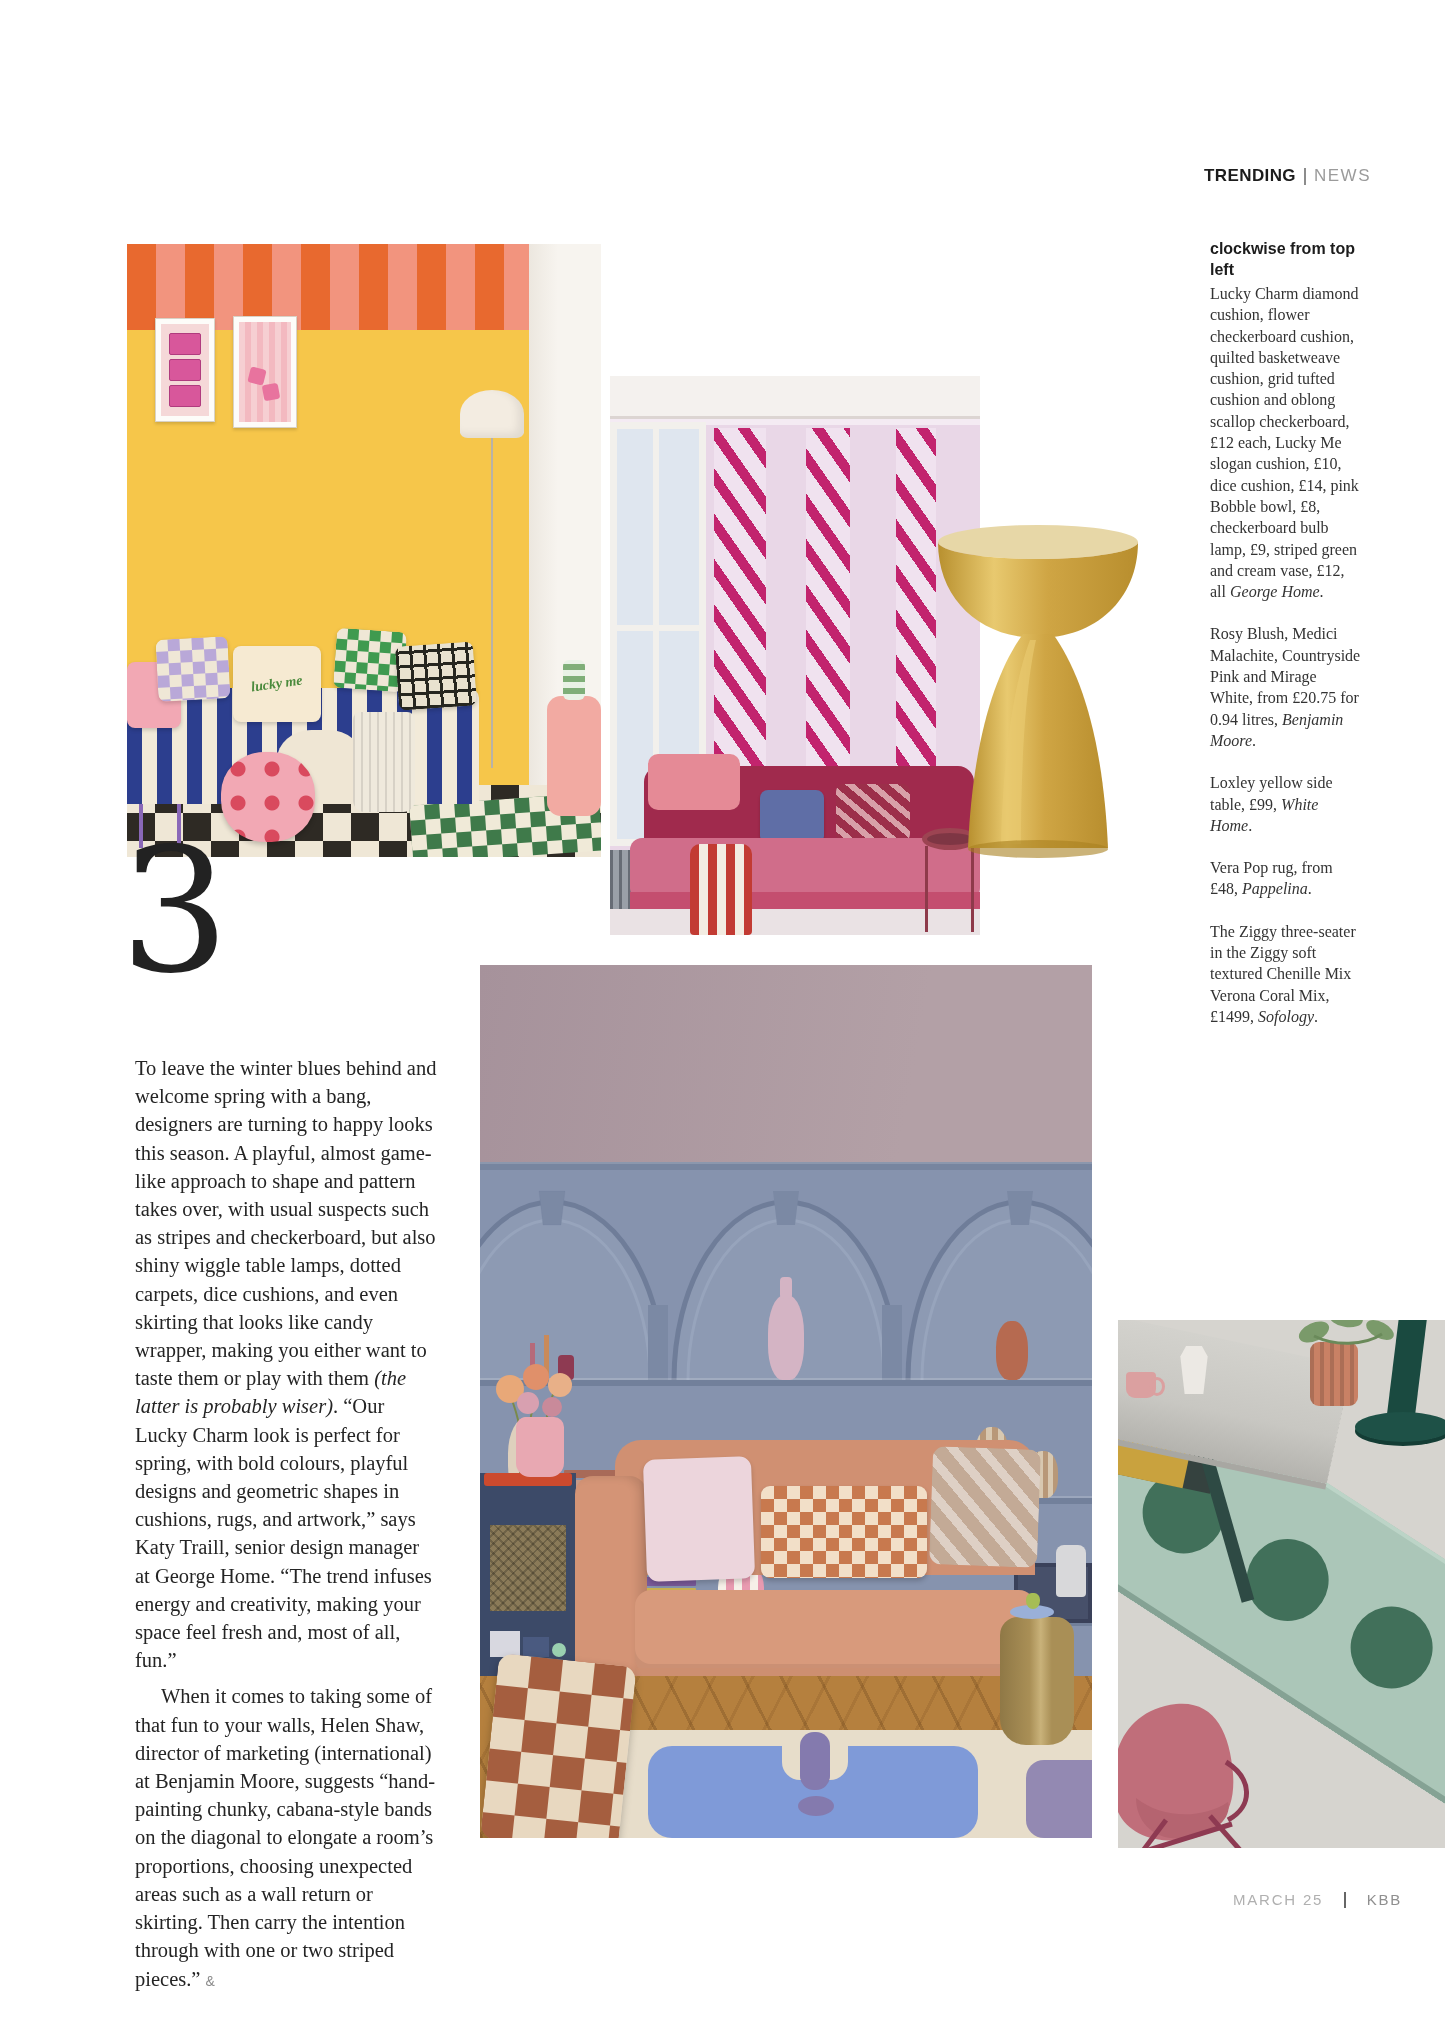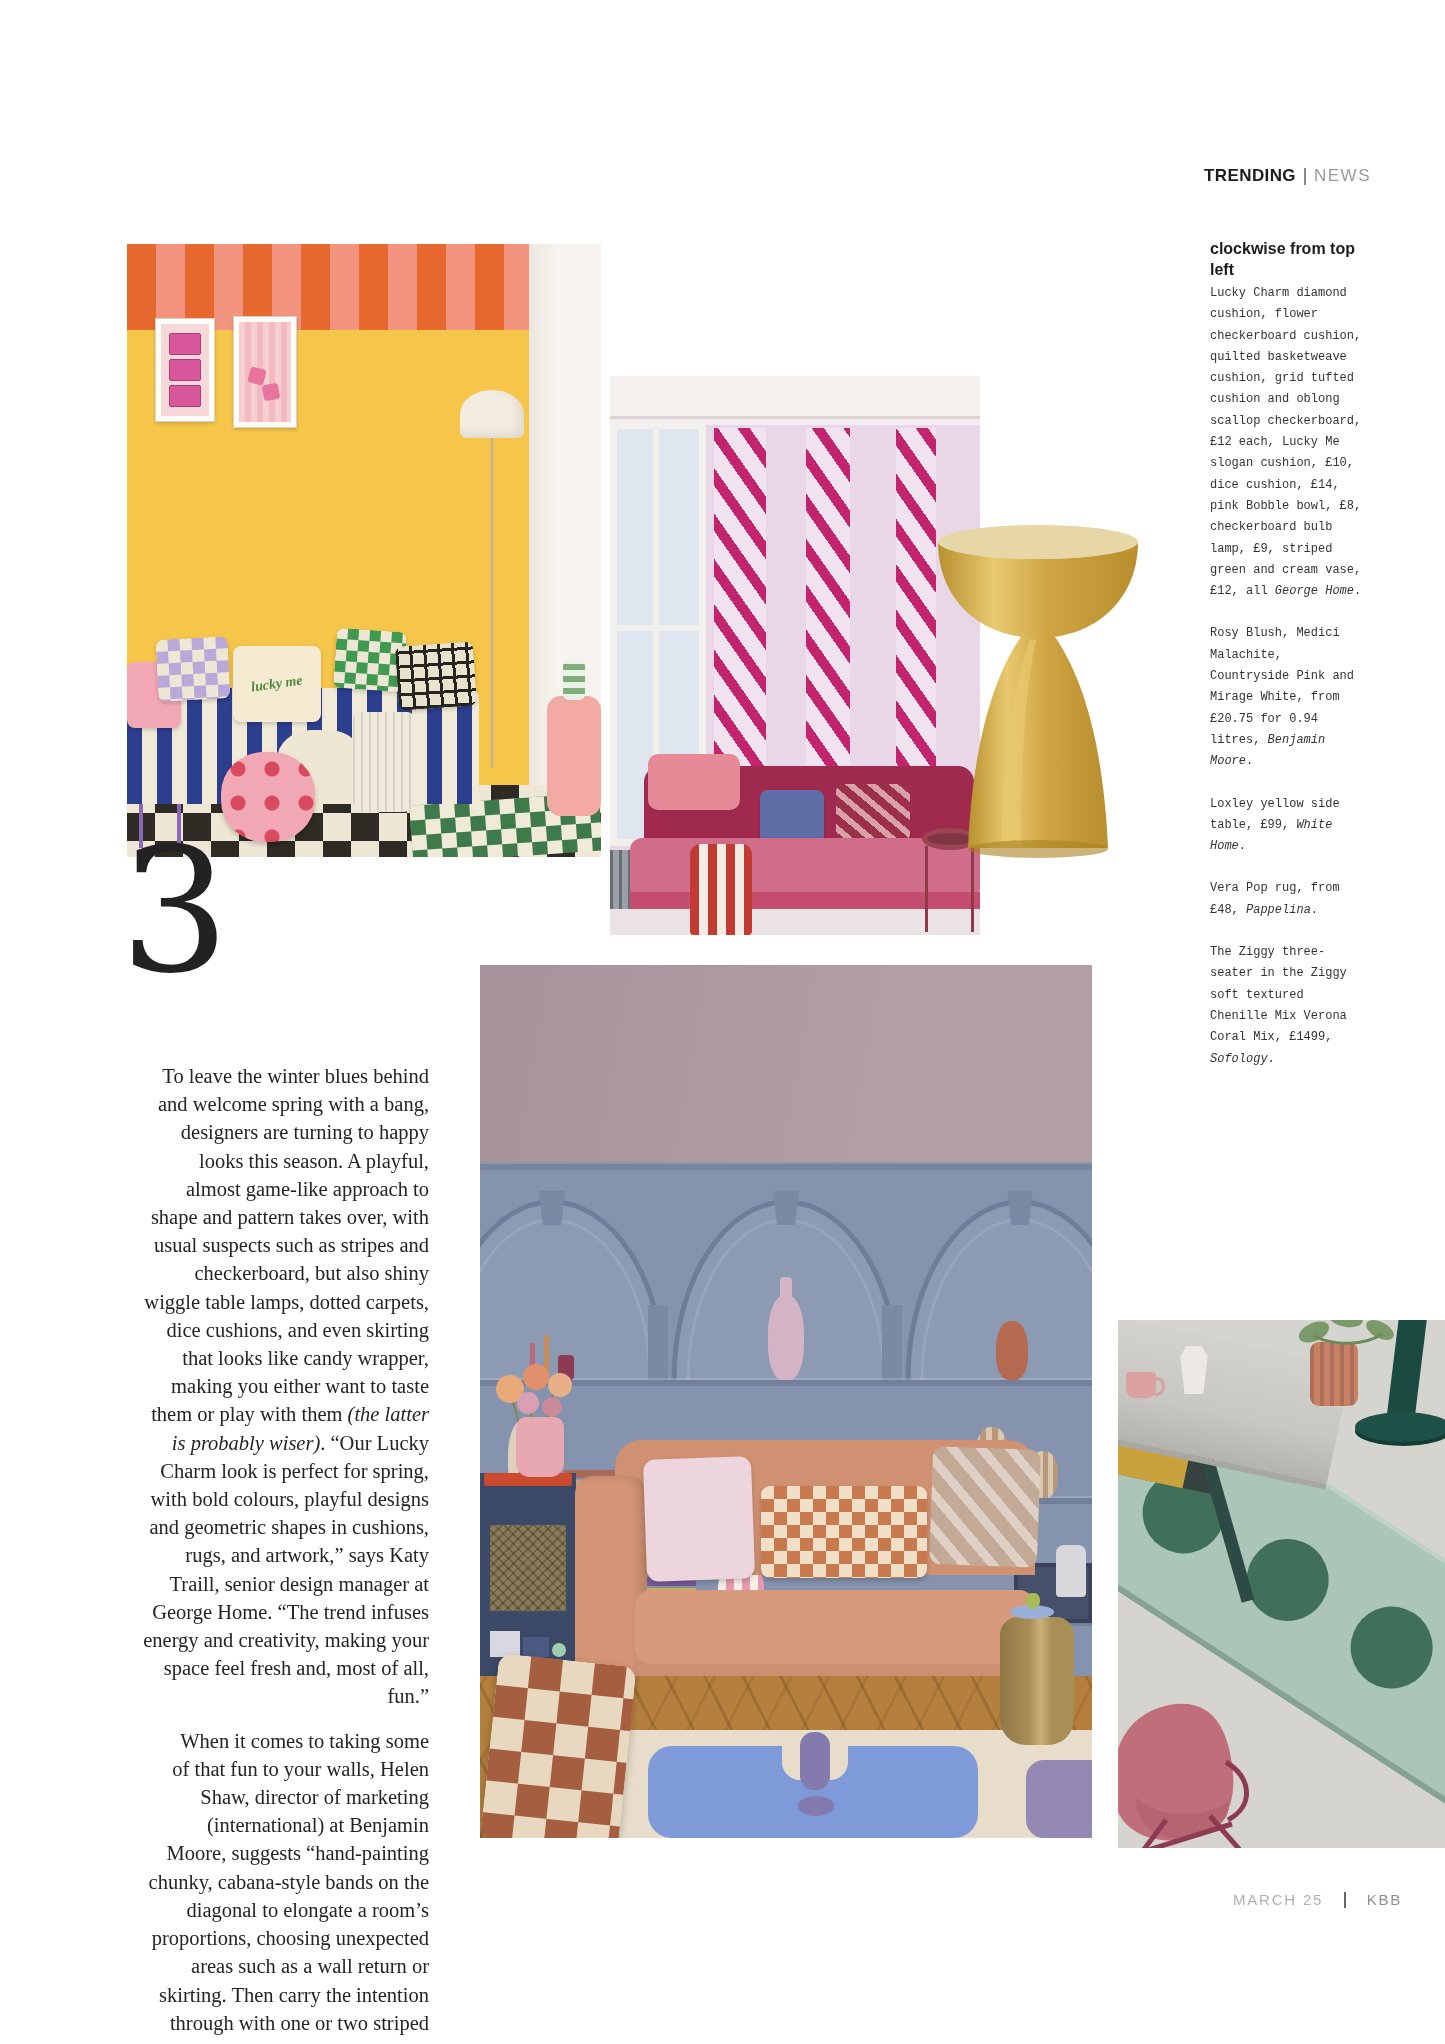--- a/index.html
+++ b/index.html
@@ -14,29 +14,29 @@
   .hdr .sub{font-size:17px;letter-spacing:1.5px;color:var(--news_gray);}
   .ftr{position:absolute;left:1233px;top:1891px;display:flex;align-items:center;gap:21px;font-size:15px;letter-spacing:1.8px;}
   .ftr .issue{color:var(--footer_gray);}
   .ftr .bar{width:1.5px;height:16px;background:#666;}
   .ftr .mag{color:var(--footer_kbb);}
 
   
   .bignum{position:absolute;left:120px;top:826px;font-family:"DejaVu Serif",serif;font-size:172px;line-height:1;color:#222;}
   .title{position:absolute;left:126px;top:998px;font-size:33px;font-weight:bold;letter-spacing:.4px;color:var(--ink);margin:0;}
   .bodycol{position:absolute;left:127px;top:1046px;width:318px;font-family:"Liberation Serif",serif;font-size:20.5px;line-height:28.2px;color:var(--body_text);}
-  .bodycol p{margin:16px;text-align:right;}
+  .bodycol p{margin:8px;}
   .bodycol p.ind{text-indent:26px;}
   .it{font-style:italic;}
   .endmark{font-family:"Liberation Sans",sans-serif;font-size:14px;color:#8a8a8a;}
 
   
   .caption{position:absolute;left:1210px;top:238px;width:152px;}
   .caption h2{font-size:16px;line-height:21px;font-weight:bold;color:var(--ink);margin:0 0 3px 0;}
-  .caption p{font-family:Liberation Mono, monospace;font-size:12px;line-height:21.3px;color:var(--caption_text);margin:0 0 21px 0;}
+  .caption p{font-family:Liberation Serif, serif;font-size:16px;line-height:21.3px;color:var(--caption_text);margin:0 0 21px 0;}
 
   
   .p1{left:127px;top:244px;width:474px;height:613px;overflow:hidden;background:var(--wall_yellow);}
   .p1-stripes{left:0;top:0;width:410px;height:86px;background:repeating-linear-gradient(90deg,var(--stripe_orange) 0 29px,var(--stripe_salmon) 29px 58px);}
   .p1-pillar{right:0;top:0;width:72px;height:546px;background:linear-gradient(90deg,#ece7df,var(--pillar_white) 40%);}
   .frame{background:#fdfcf9;border:1px solid #d8d2c6;box-shadow:0 2px 3px rgba(0,0,0,.15);padding:5px;}
   .f1{left:28px;top:74px;width:48px;height:92px;}
   .f1 .art{width:100%;height:100%;background:#f5d8d8;display:flex;flex-direction:column;gap:4px;justify-content:center;align-items:center;}
   .f1 .tk{width:30px;height:20px;background:#d8579b;border-radius:2px;border:1px solid #b03b7e;}
   .f2{left:106px;top:72px;width:52px;height:100px;}

